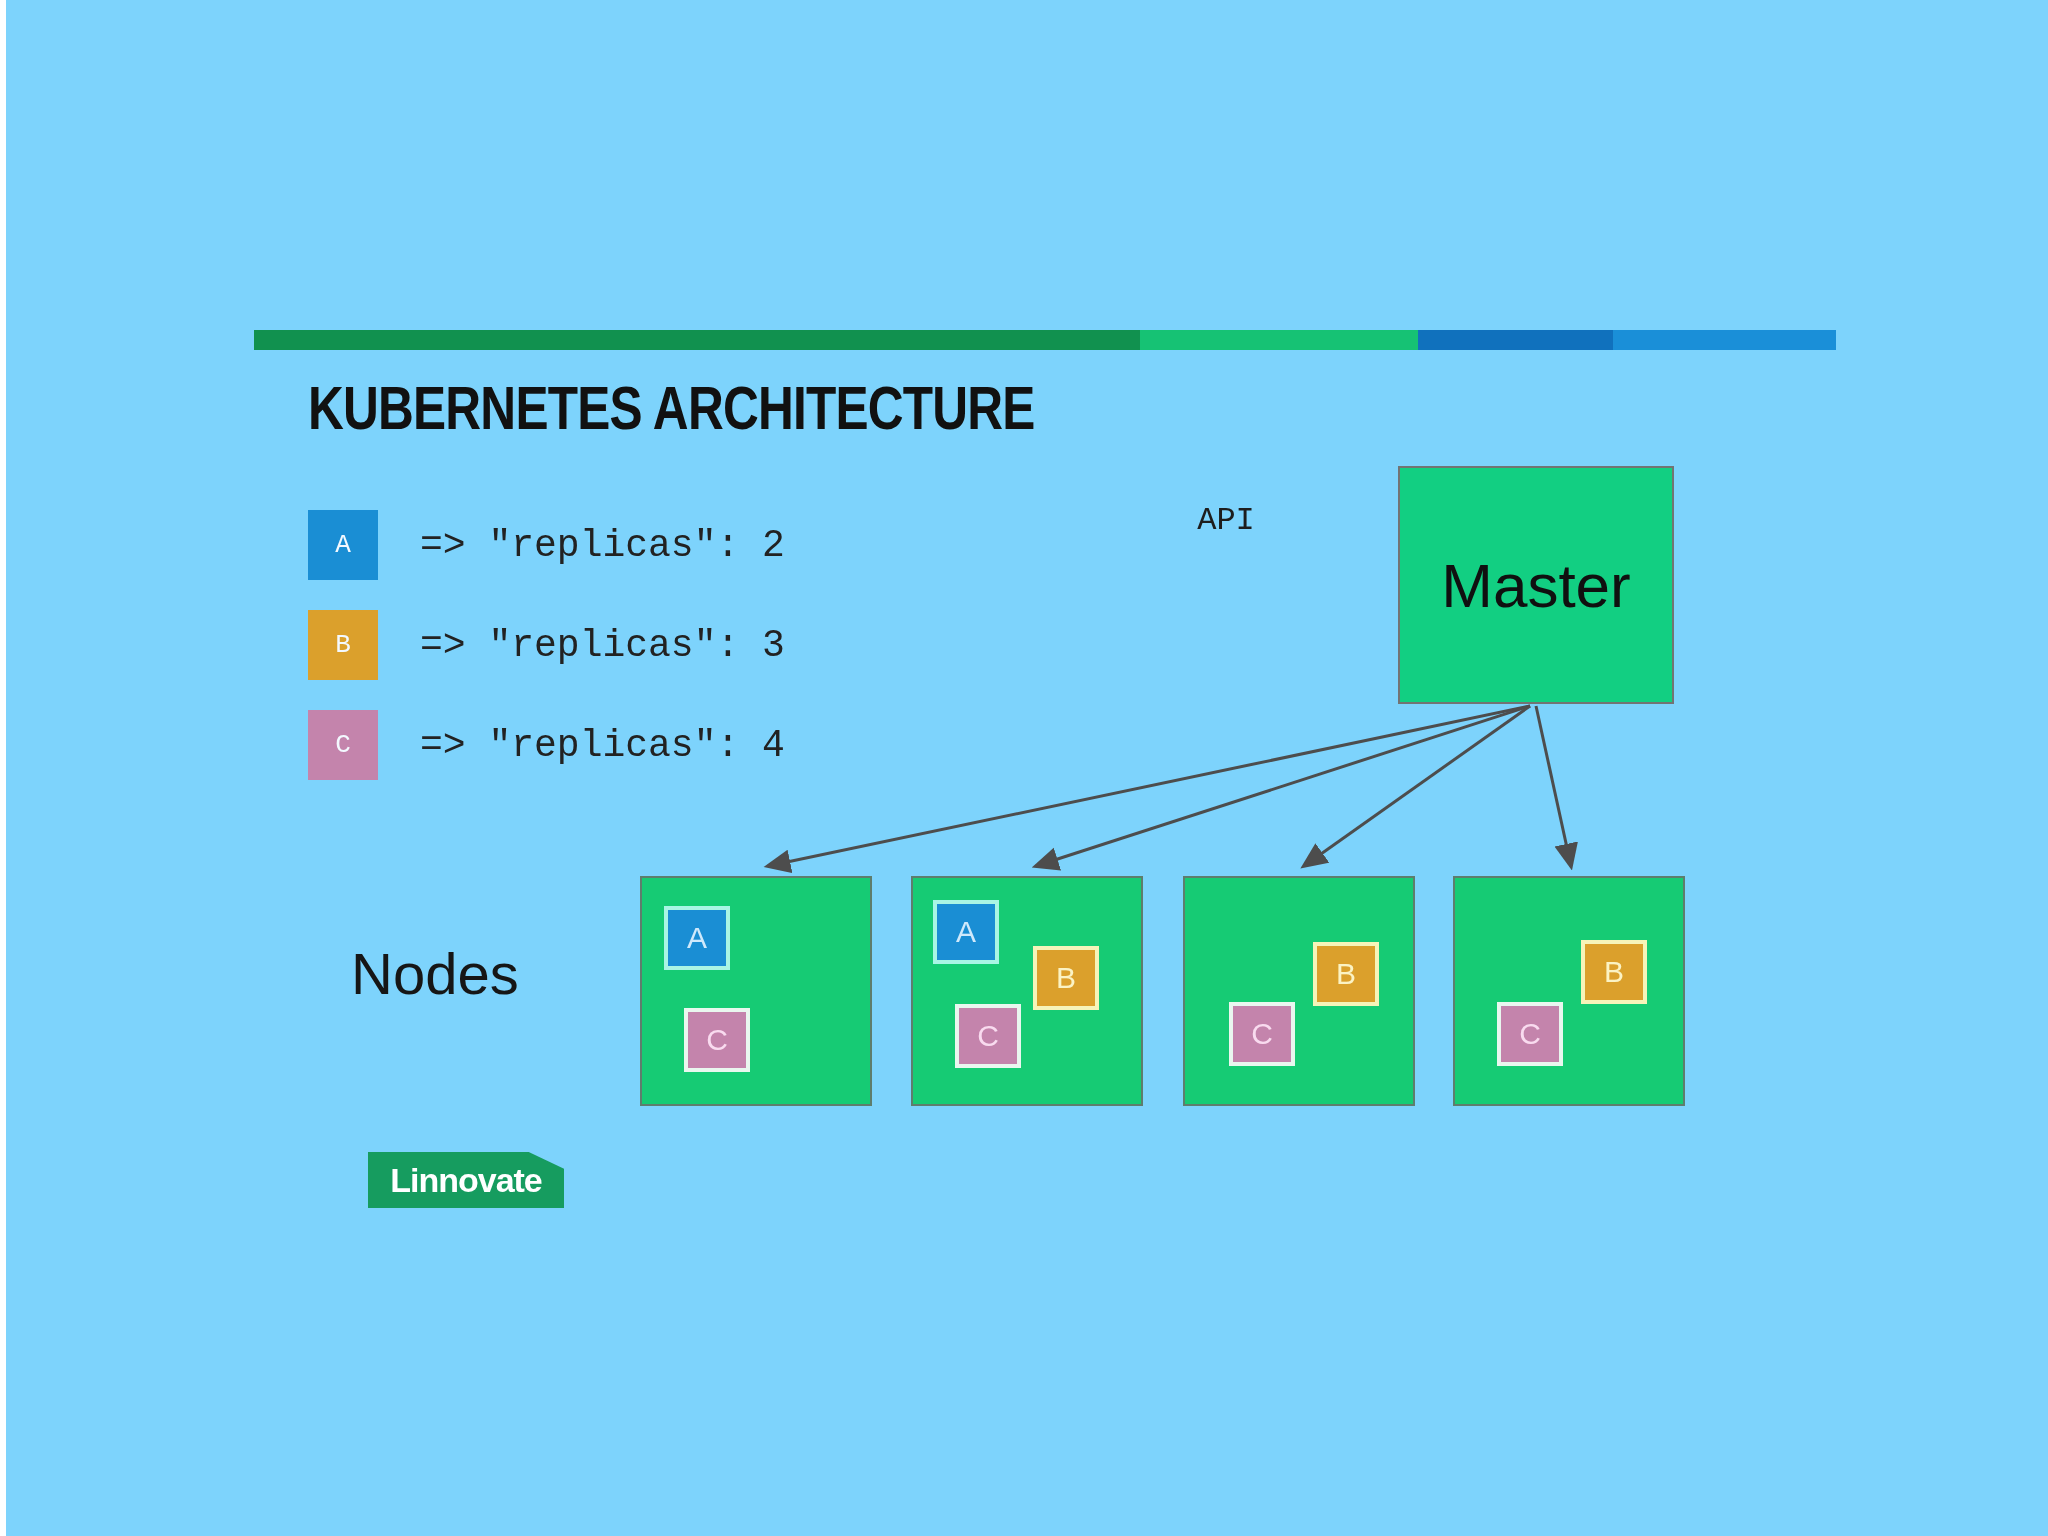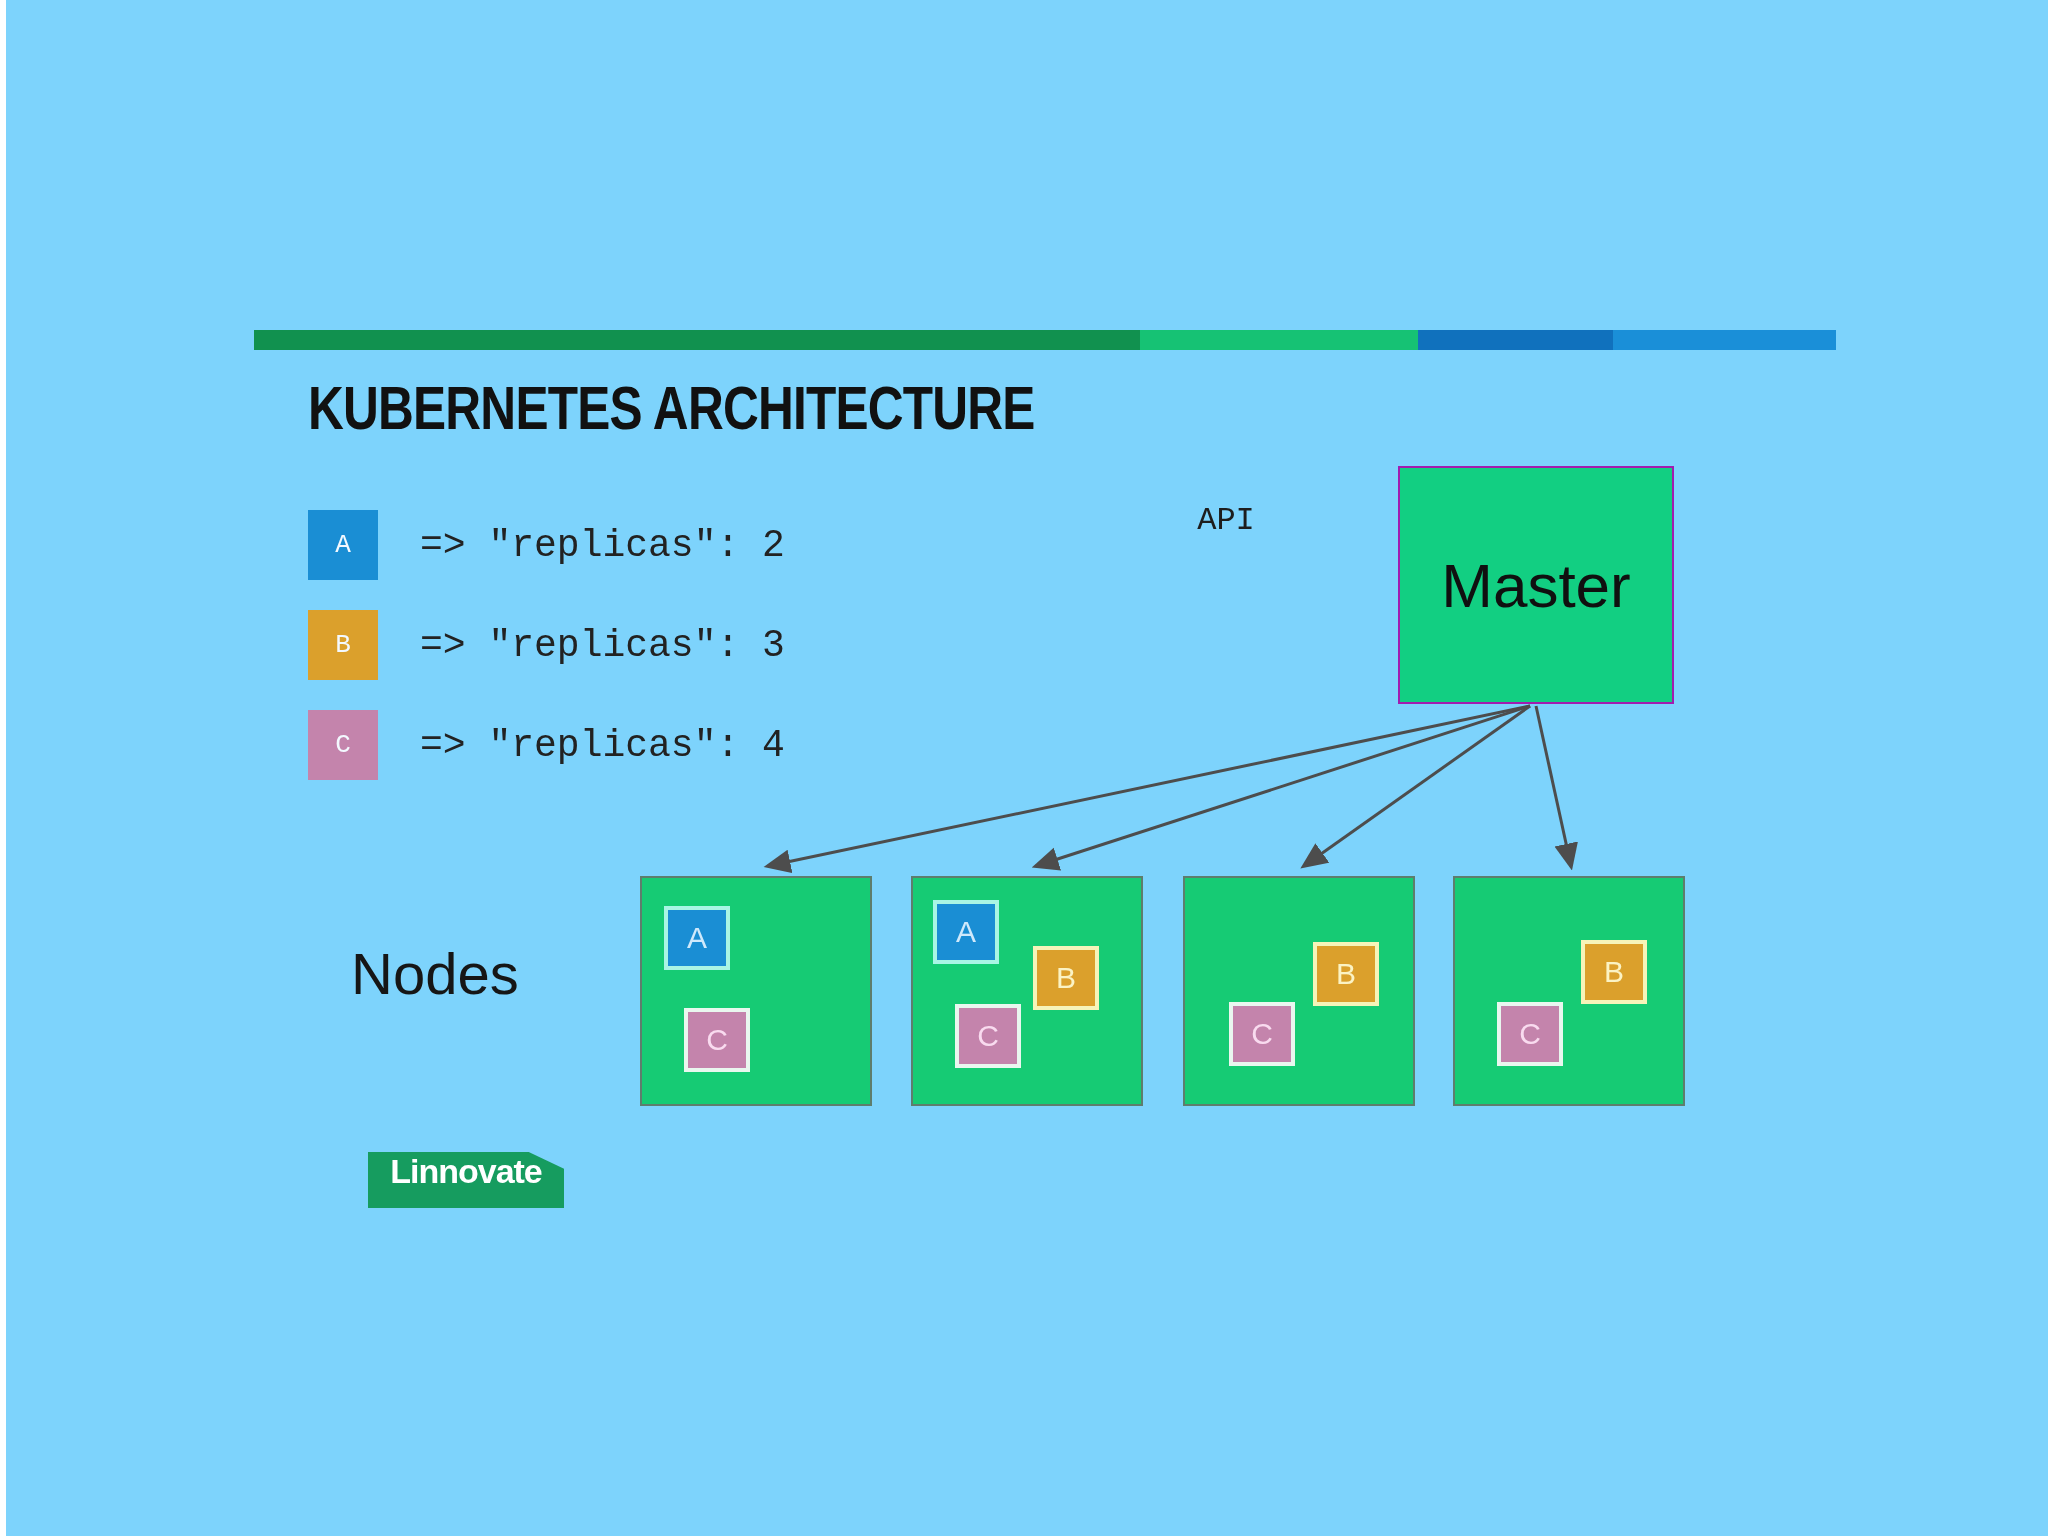--- a/index.html
+++ b/index.html
@@ -79,21 +79,21 @@
     font-family:"Liberation Mono", monospace;
     font-size:32px;
     color:#1d1d1d;
     line-height:62px;
   }
   .master-box{
     position:absolute;
     left:1392px;top:466px;
     width:276px;height:238px;
     background:#12cf82;
-    border:2px solid #a21caf;
+    border:2px solid #737373;
     display:flex;align-items:center;justify-content:center;
     box-sizing:border-box;
   }
   .master-label{
     font-family:"Liberation Sans", sans-serif;
     font-size:62px;
     color:#101010;
   }
 
   
@@ -150,21 +150,21 @@
     color:#f9dbef;
   }
 
   
   .logo{
     position:absolute;
     left:362px;top:1152px;
     width:196px;height:56px;
     background:#169c5f;
     clip-path:polygon(0 0, 82% 0, 100% 30%, 100% 100%, 0 100%);
-    display:flex;align-items:flex-start;justify-content:center;
+    display:flex;align-items:center;justify-content:center;
   }
   .logo-text{
     font-family:"Liberation Sans", sans-serif;
     font-size:34px;
     font-weight:bold;
     color:#ffffff;
     letter-spacing:-1px;
   }
 </style>
 </head>

